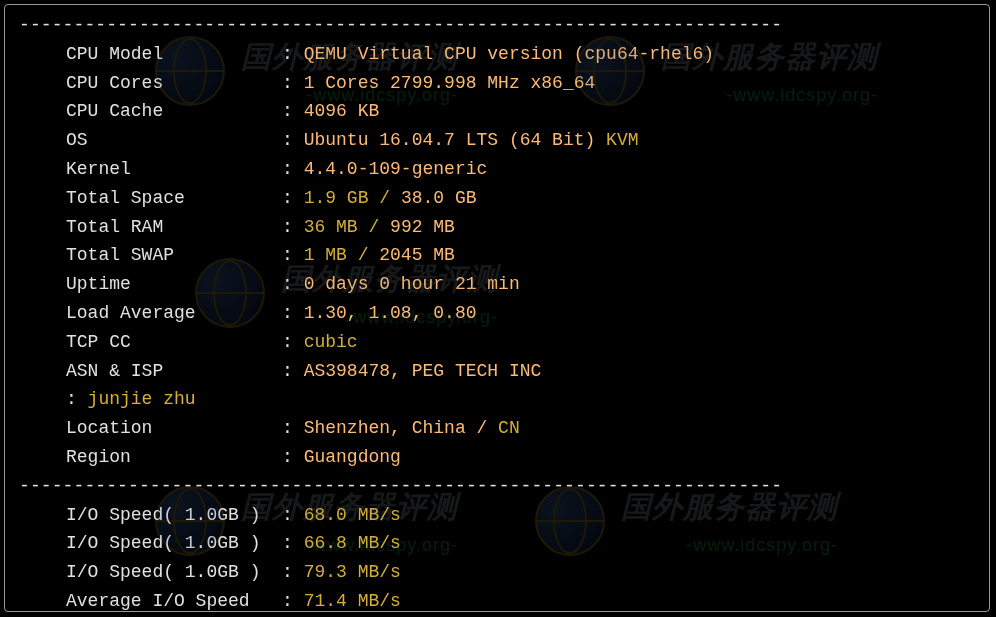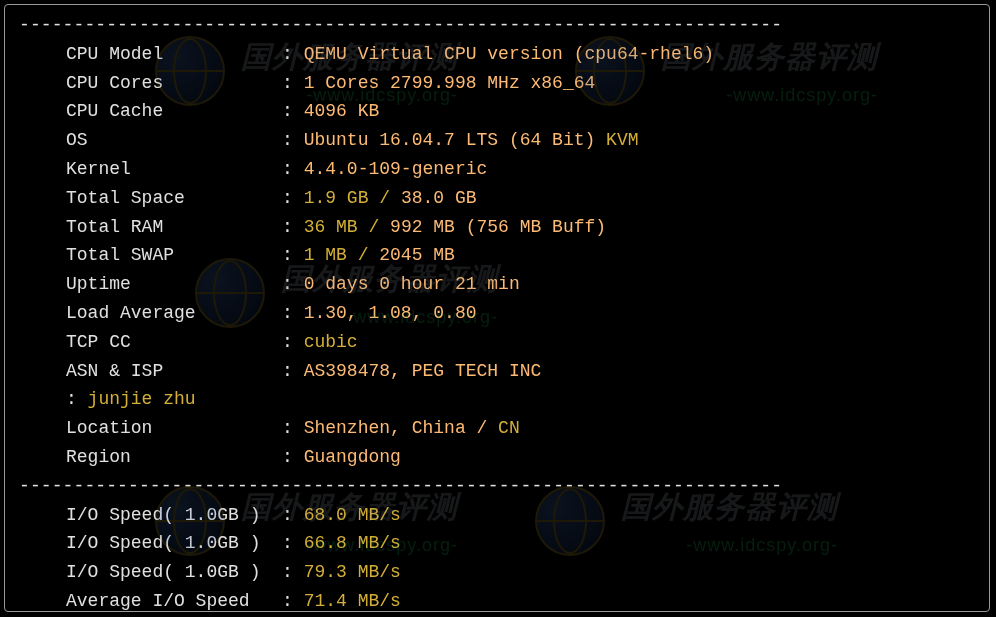--- a/index.html
+++ b/index.html
@@ -156,21 +156,21 @@
 
   <div class="dashline">----------------------------------------------------------------------</div>
 
   <div id="info-rows">
       <div class="row"><span class="white">CPU Model           </span><span class="white">: </span><span class="cyan">QEMU Virtual CPU version (cpu64-rhel6)</span></div>
       <div class="row"><span class="white">CPU Cores           </span><span class="white">: </span><span class="cyan">1 Cores 2799.998 MHz x86_64</span></div>
       <div class="row"><span class="white">CPU Cache           </span><span class="white">: </span><span class="cyan">4096 KB</span></div>
       <div class="row"><span class="white">OS                  </span><span class="white">: </span><span class="cyan">Ubuntu 16.04.7 LTS (64 Bit) </span><span class="yellow">KVM</span></div>
       <div class="row"><span class="white">Kernel              </span><span class="white">: </span><span class="cyan">4.4.0-109-generic</span></div>
       <div class="row"><span class="white">Total Space         </span><span class="white">: </span><span class="yellow">1.9 GB /</span><span class="cyan"> 38.0 GB</span></div>
-      <div class="row"><span class="white">Total RAM           </span><span class="white">: </span><span class="yellow">36 MB /</span><span class="cyan"> 992 MB </span><span class="cyan">(756 MB Buff)</span></div>
+      <div class="row"><span class="white">Total RAM           </span><span class="white">: </span><span class="yellow">36 MB /</span><span class="cyan"> 992 MB </span></div>
       <div class="row"><span class="white">Total SWAP          </span><span class="white">: </span><span class="yellow">1 MB /</span><span class="cyan"> 2045 MB</span></div>
       <div class="row"><span class="white">Uptime              </span><span class="white">: </span><span class="cyan">0 days 0 hour 21 min</span></div>
       <div class="row"><span class="white">Load Average        </span><span class="white">: </span><span class="cyan">1.30, 1.08, 0.80</span></div>
       <div class="row"><span class="white">TCP CC              </span><span class="white">: </span><span class="yellow">cubic</span></div>
       <div class="row"><span class="white">ASN &amp; ISP           </span><span class="white">: </span><span class="cyan">AS398478, PEG TECH INC</span></div>
       <div class="row"><span class="white">: </span><span class="yellow">junjie zhu</span></div>
       <div class="row"><span class="white">Location            </span><span class="white">: </span><span class="cyan">Shenzhen, China / </span><span class="yellow">CN</span></div>
       <div class="row"><span class="white">Region              </span><span class="white">: </span><span class="cyan">Guangdong</span></div>
     </div>
 

